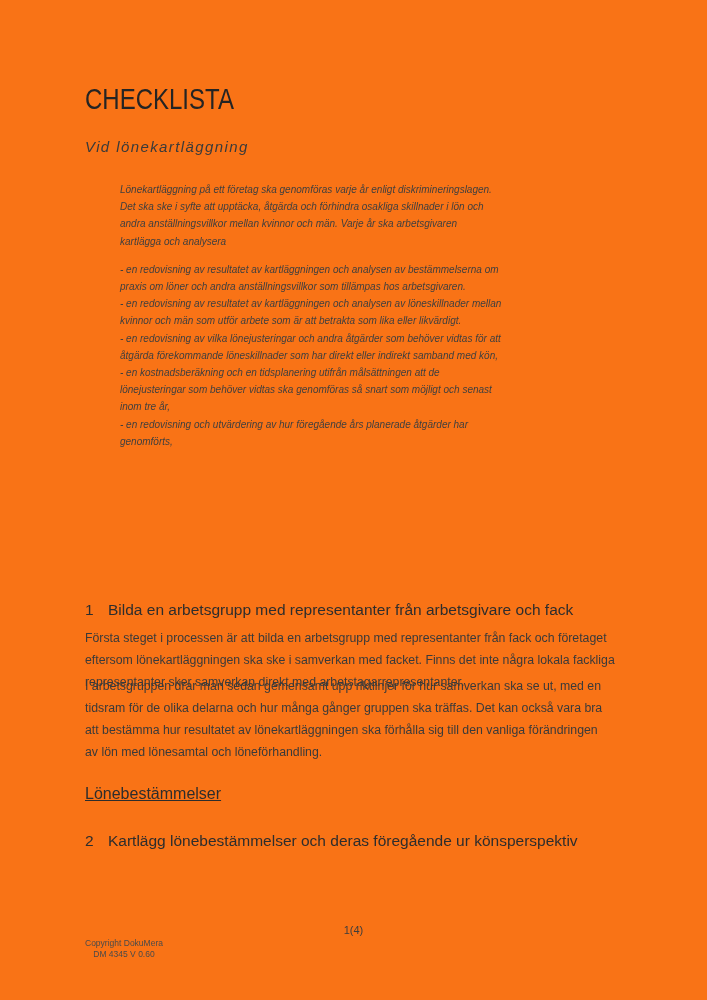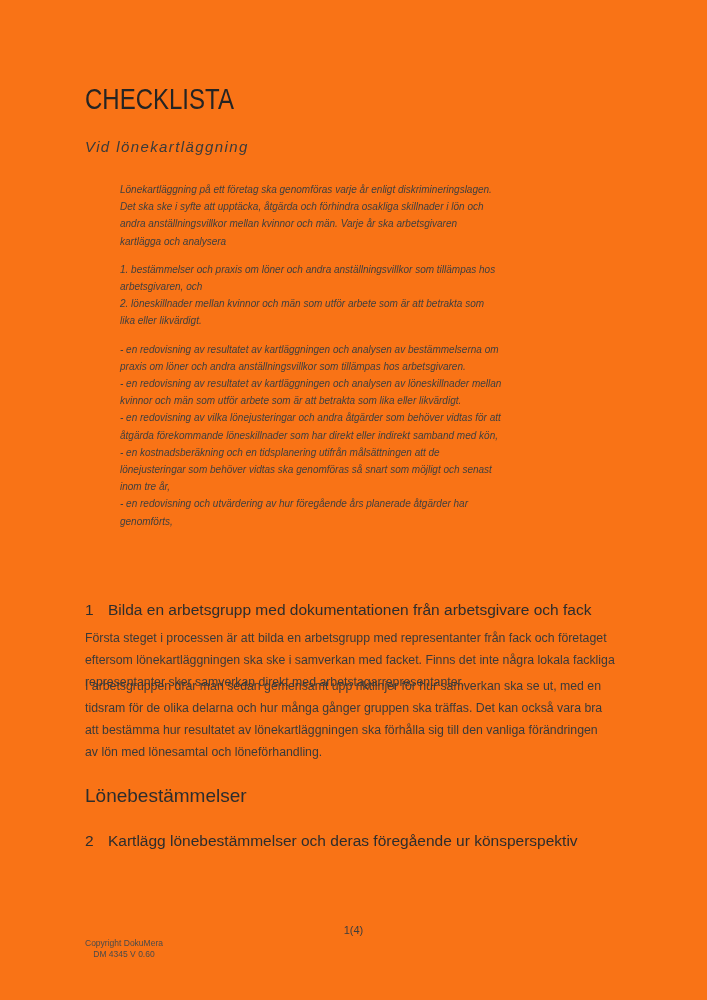--- a/index.html
+++ b/index.html
@@ -55,24 +55,25 @@
     white-space: nowrap;
   }
   .section-heading .num { width: 23px; flex: 0 0 23px; }
   .body-para {
     font-size: 12.3px;
     line-height: 22px;
     color: #3a3a3a;
     white-space: pre-line;
   }
   .subheading {
-    font-size: 19px;
+    font-size: 16px;
     font-weight: 400;
     color: #2d2d2d;
     white-space: nowrap;
+    text-decoration: underline;
   }
   
   .page-number {
     position: absolute;
     top: 924px;
     left: 0;
     width: 707px;
     text-align: center;
     font-size: 11px;
     color: #3d3d3d;
@@ -95,40 +96,36 @@
   <div class="doc-header">
     <div class="doc-title">CHECKLISTA</div>
     <div class="doc-subtitle">Vid lönekartläggning</div>
   </div>
 
   <div class="intro">
     <p>Lönekartläggning på ett företag ska genomföras varje år enligt diskrimineringslagen.
 Det ska ske i syfte att upptäcka, åtgärda och förhindra osakliga skillnader i lön och
 andra anställningsvillkor mellan kvinnor och män. Varje år ska arbetsgivaren
 kartlägga och analysera</p>
-    <p>1. bestämmelser och praxis om löner och andra anställningsvillkor som tillämpas hos
-arbetsgivaren, och
-2. löneskillnader mellan kvinnor och män som utför arbete som är att betrakta som
-lika eller likvärdigt.</p>
     <p>- en redovisning av resultatet av kartläggningen och analysen av bestämmelserna om
 praxis om löner och andra anställningsvillkor som tillämpas hos arbetsgivaren.
 - en redovisning av resultatet av kartläggningen och analysen av löneskillnader mellan
 kvinnor och män som utför arbete som är att betrakta som lika eller likvärdigt.
 - en redovisning av vilka lönejusteringar och andra åtgärder som behöver vidtas för att
 åtgärda förekommande löneskillnader som har direkt eller indirekt samband med kön,
 - en kostnadsberäkning och en tidsplanering utifrån målsättningen att de
 lönejusteringar som behöver vidtas ska genomföras så snart som möjligt och senast
 inom tre år,
 - en redovisning och utvärdering av hur föregående års planerade åtgärder har
 genomförts,</p>
   </div>
 
   <div class="abs section-heading" style="top:601px;">
     <span class="num">1</span>
-    <span>Bilda en arbetsgrupp med dokumentationen från arbetsgivare och fack</span>
+    <span>Bilda en arbetsgrupp med representanter från arbetsgivare och fack</span>
   </div>
   <div class="abs body-para" style="top:627px;">Första steget i processen är att bilda en arbetsgrupp med representanter från fack och företaget
 eftersom lönekartläggningen ska ske i samverkan med facket. Finns det inte några lokala fackliga
 representanter sker samverkan direkt med arbetstagarrepresentanter.</div>
   <div class="abs body-para" style="top:675px;">I arbetsgruppen drar man sedan gemensamt upp riktlinjer för hur samverkan ska se ut, med en
 tidsram för de olika delarna och hur många gånger gruppen ska träffas. Det kan också vara bra
 att bestämma hur resultatet av lönekartläggningen ska förhålla sig till den vanliga förändringen
 av lön med lönesamtal och löneförhandling.</div>
 
   <div class="abs subheading" style="top:785px;">Lönebestämmelser</div>

